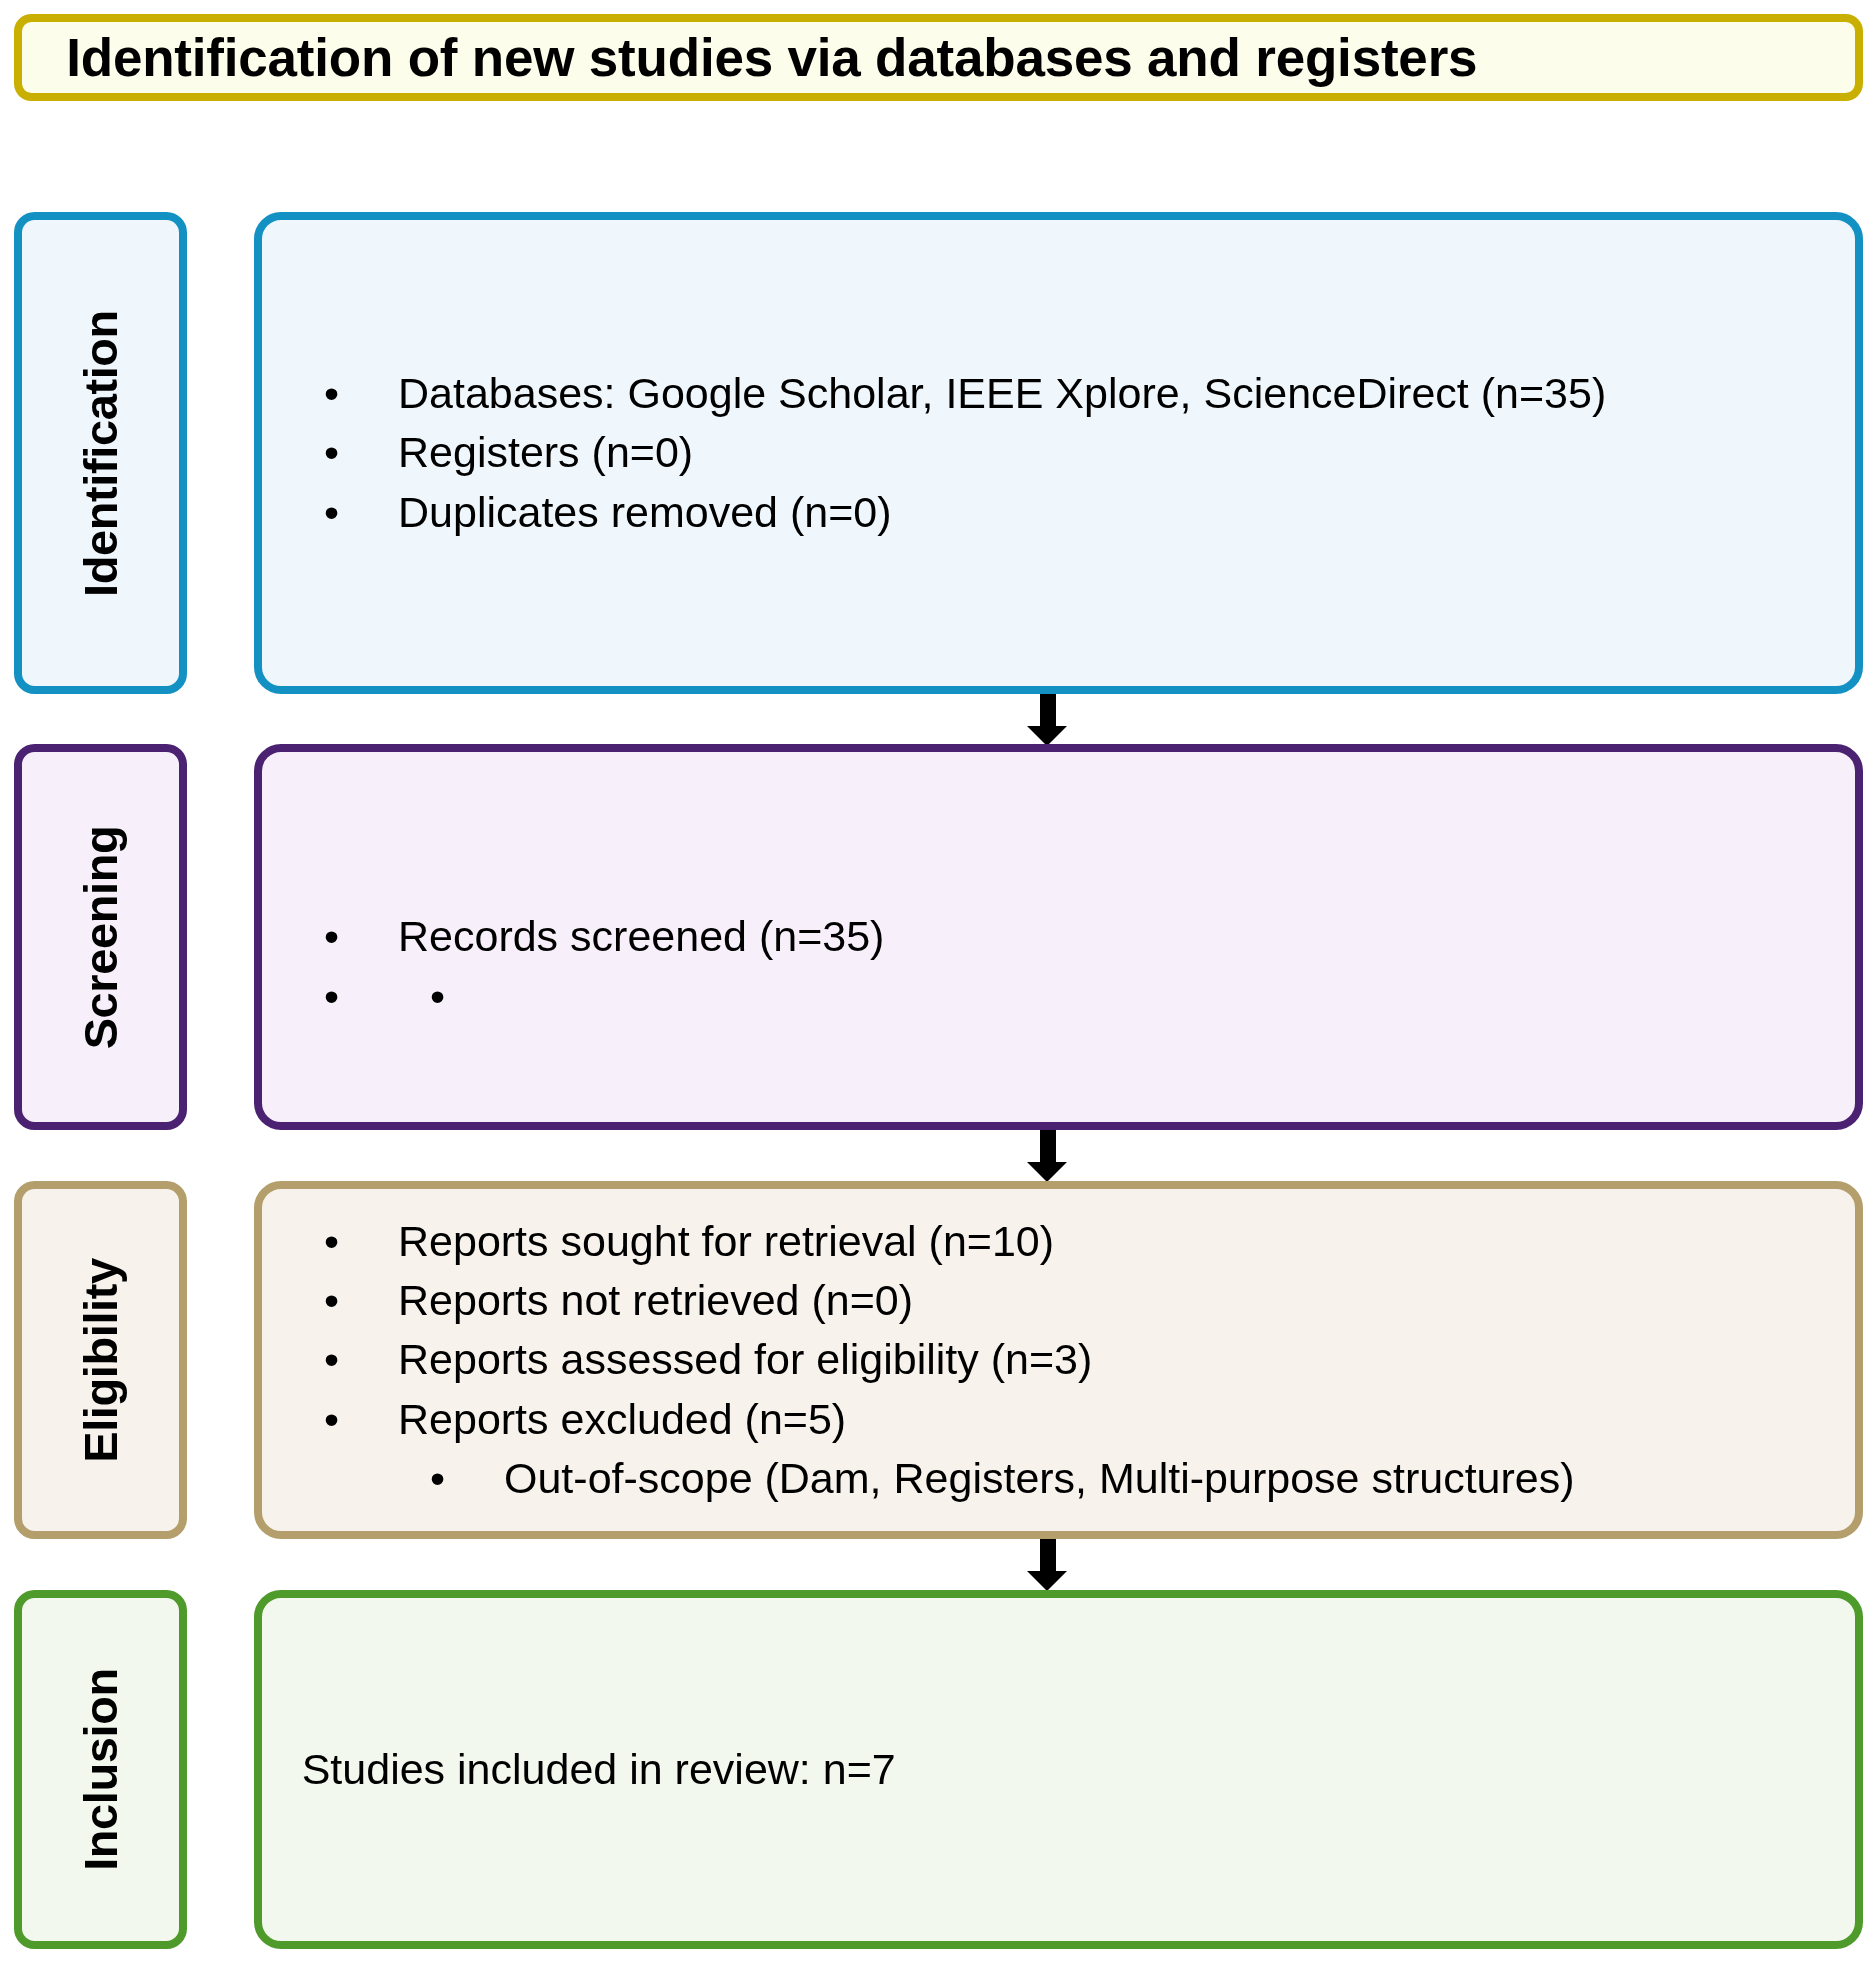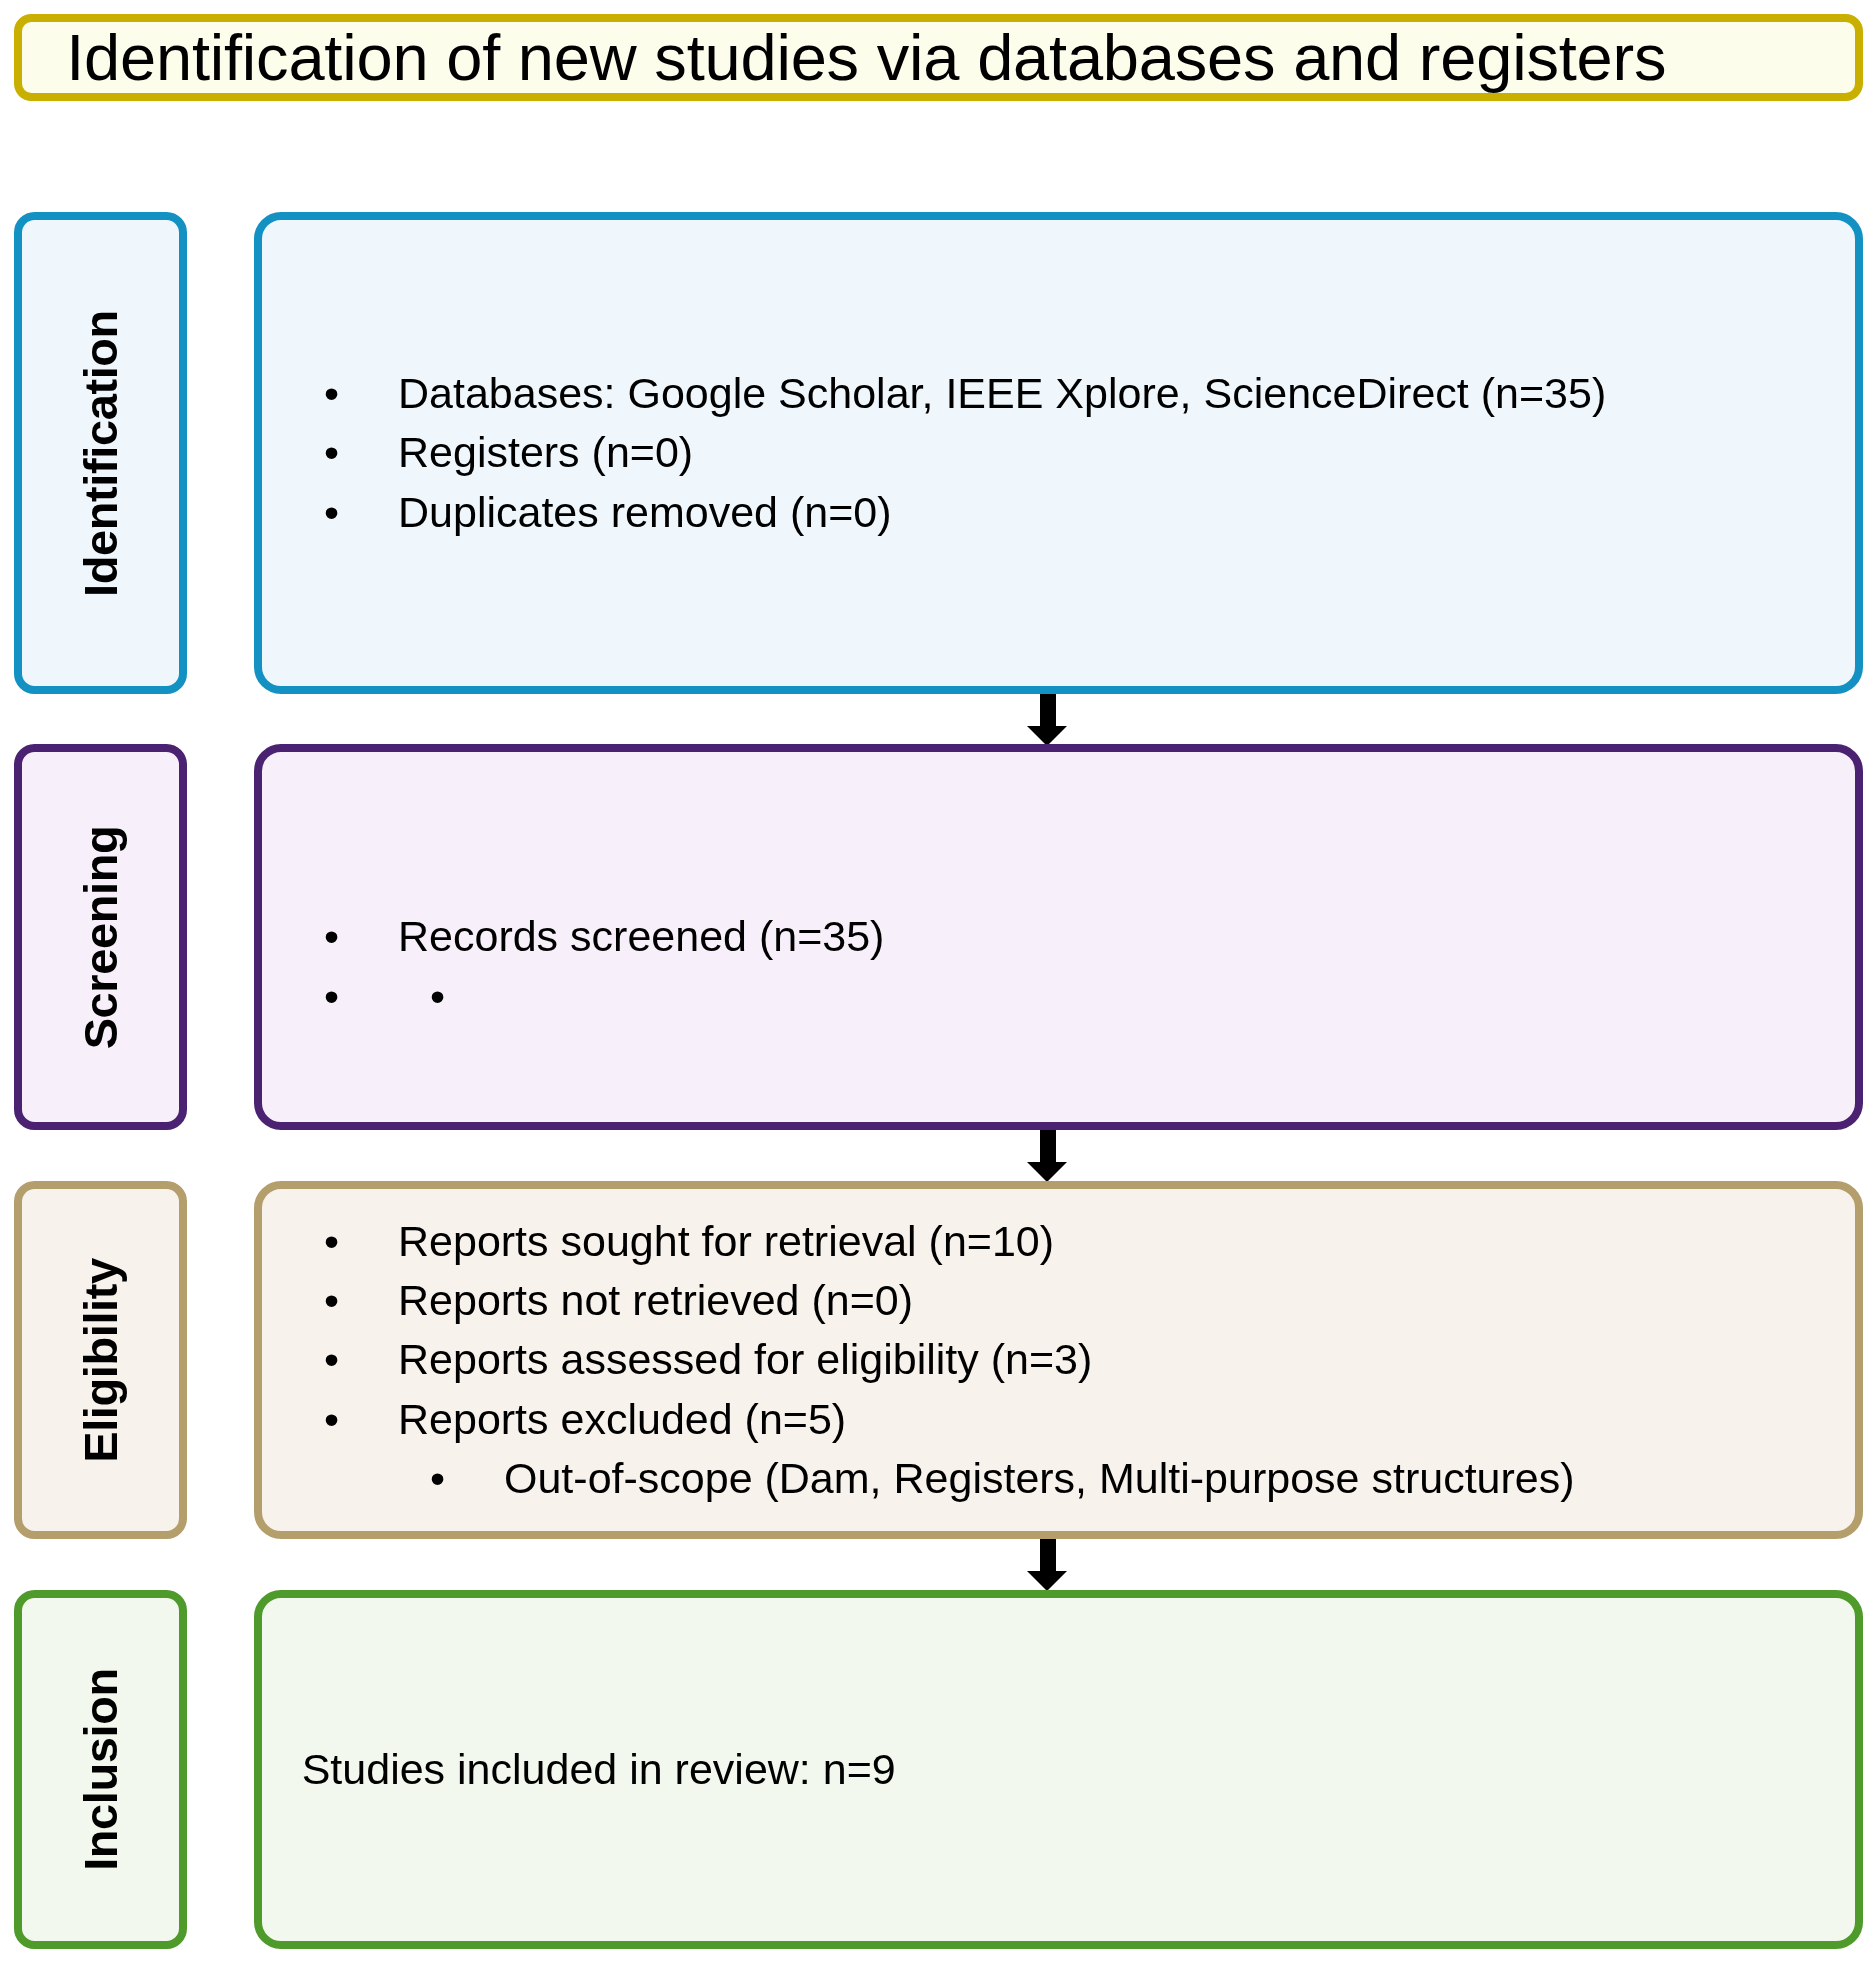--- a/index.html
+++ b/index.html
@@ -29,22 +29,22 @@
     width: 1849px;
     height: 87px;
     border: 8.7px solid #C9B000;
     border-radius: 17.4px;
     background: #FDFDEB;
     display: flex;
     align-items: center;
     padding-left: 44px;
   }
   .title-banner .title-text {
-    font-size: 65px;
-    font-weight: normal;
+    font-size: 53px;
+    font-weight: bold;
     letter-spacing: -0.2px;
     line-height: 1.05;
     white-space: nowrap;
   }
 
   
   .stage-row {
     position: absolute;
     left: 0;
     width: 1873px;
@@ -234,18 +234,18 @@
   <div class="arrow" style="top:1539px;height:51px;">
     <div class="shaft" style="height: 32px; background: rgb(0, 0, 0);"></div>
     <div class="head" style="top: 32px; border-top-width: 20.5px; border-top-color: rgb(0, 0, 0);"></div>
   </div>
 
   <div class="stage-row" style="top:1590px;height:359px;">
     <div class="stage-label" style="top: 0px; height: 359px; border-color: rgb(78, 154, 42); background: rgb(242, 248, 237);">
       <span class="label-text">Inclusion</span>
     </div>
     <div class="stage-box" style="top: 0px; height: 359px; border-color: rgb(78, 154, 42); background: rgb(242, 248, 237);">
-      <div class="plain-text">Studies included in review: n=9</div>
+      <div class="plain-text">Studies included in review: n=7</div>
     </div>
   </div>
 
 </div>
 
 
 </body></html>

